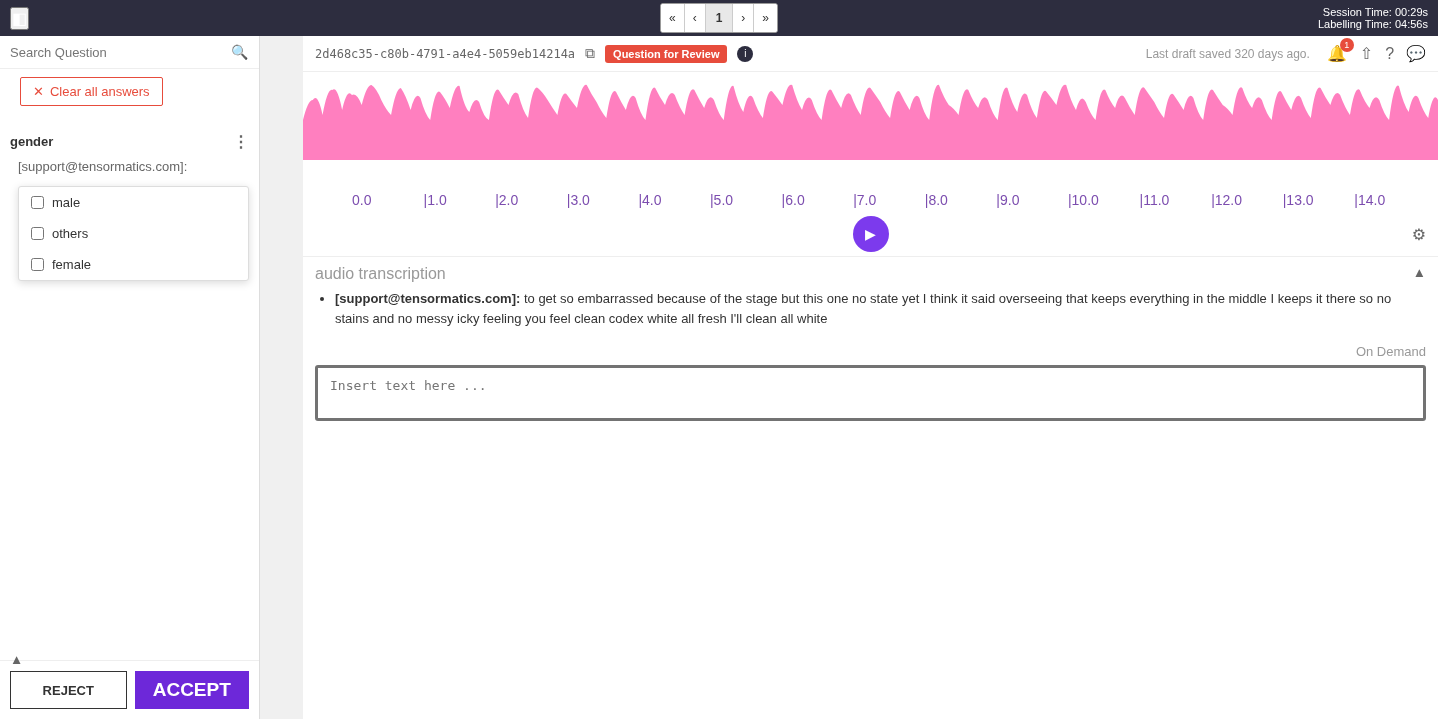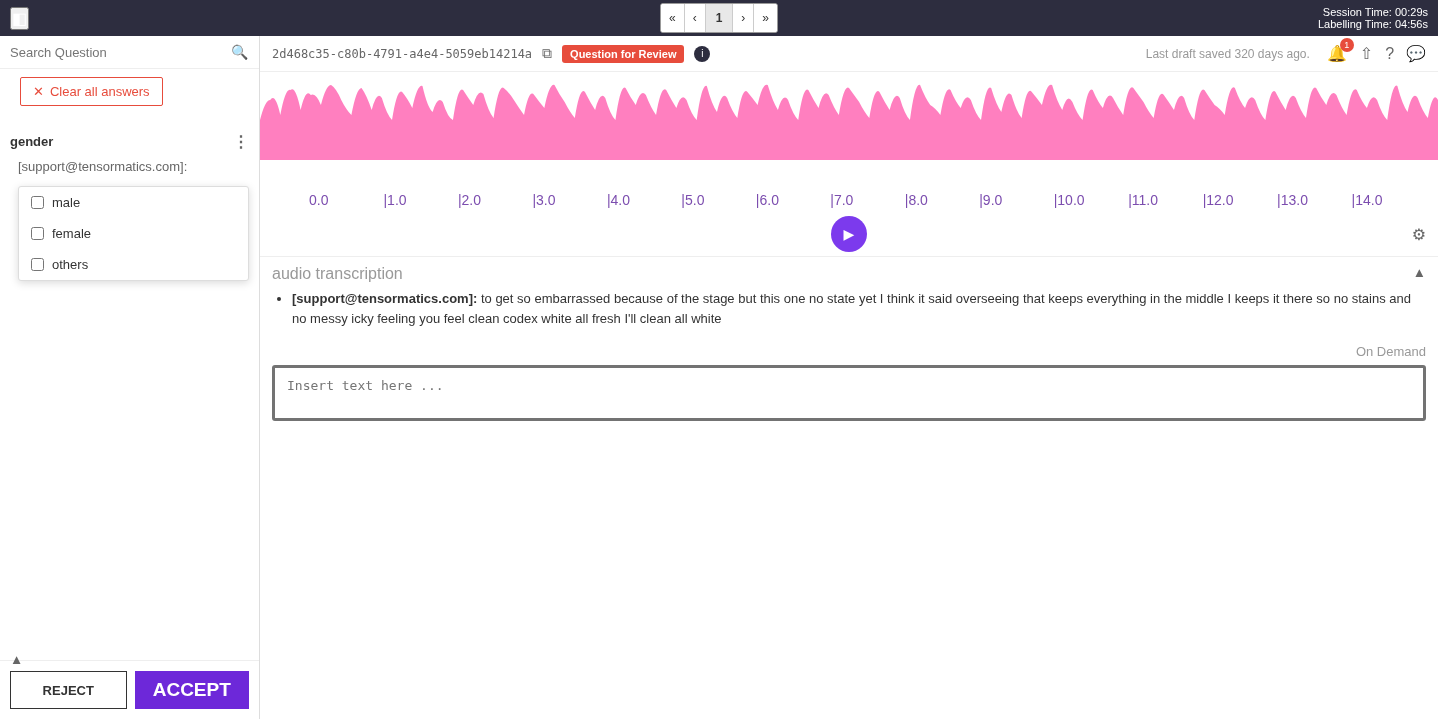--- a/index.html
+++ b/index.html
@@ -50,20 +50,21 @@
       right: 10px;
       color: white;
       font-size: 11px;
       text-align: right;
     }
 
     
     .main-layout {
       display: flex;
       height: calc(719px - 36px);
+      gap: 43px;
     }
 
     
     .sidebar {
       width: 260px;
       background: white;
       border-right: 1px solid #ddd;
       display: flex;
       flex-direction: column;
       flex-shrink: 0;
@@ -378,25 +379,25 @@
       </div>
       <div class="question-value">[support@tensormatics.com]:</div>
 
       <div class="dropdown-menu">
         <label class="checkbox-item">
           <input type="checkbox" style="">
           <span>male</span>
         </label>
         <label class="checkbox-item">
           <input type="checkbox" style="">
-          <span>female</span>
+          <span>others</span>
         </label>
         <label class="checkbox-item">
           <input type="checkbox" style="">
-          <span>others</span>
+          <span>female</span>
         </label>
       </div>
     </div>
 
     <div class="sidebar-bottom">
       <button class="collapse-btn">▲</button>
       <button class="reject-btn">REJECT</button>
       <button class="accept-btn">ACCEPT</button>
     </div>
   </div>

